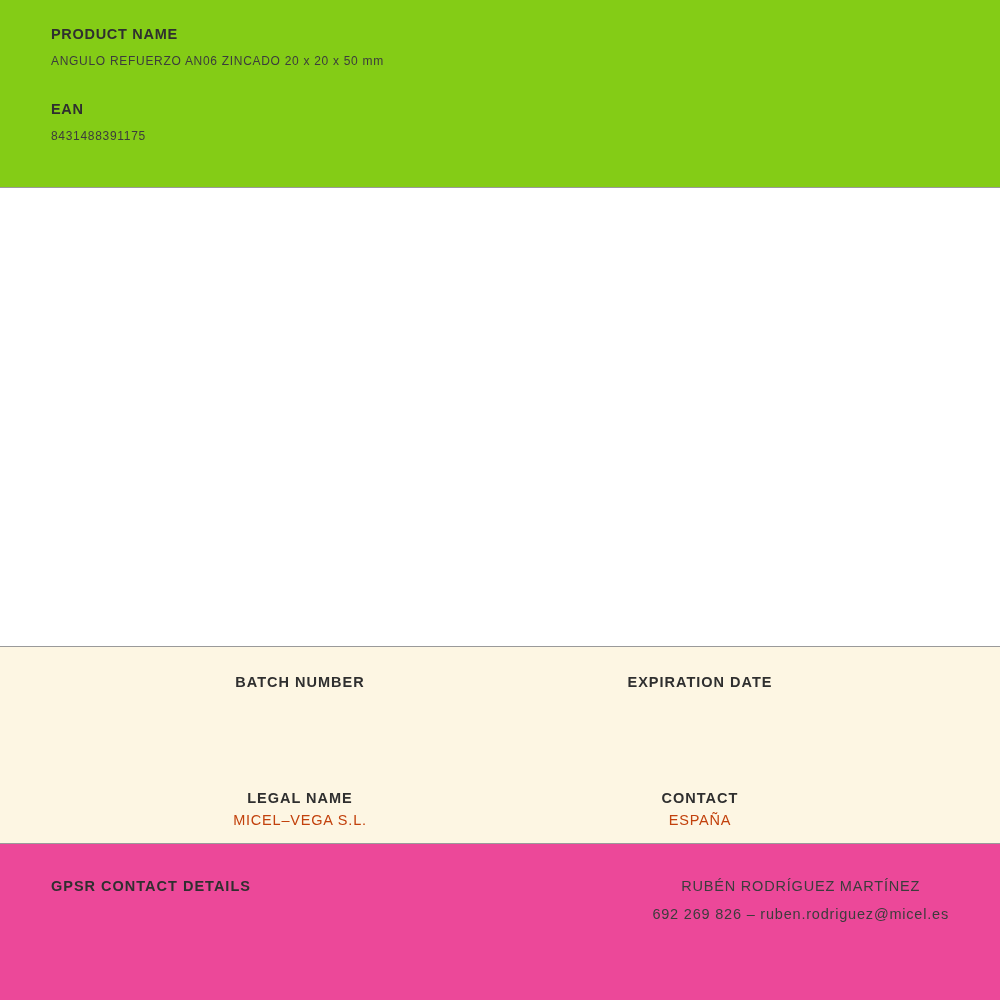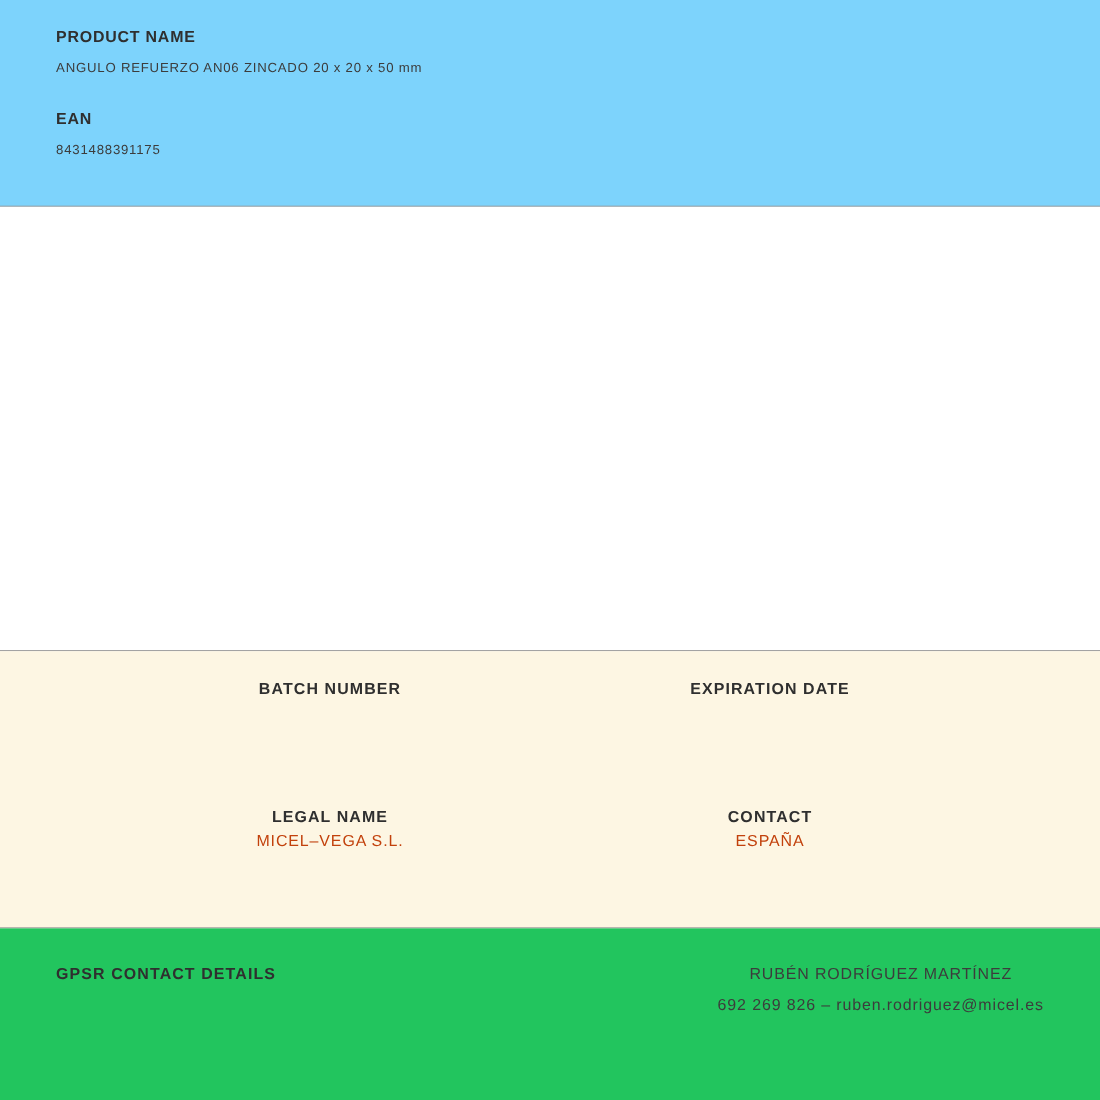--- a/index.html
+++ b/index.html
@@ -17,21 +17,21 @@
   .page {
     width: 1000px;
     height: 1000px;
     position: relative;
     display: flex;
     flex-direction: column;
   }
 
   
   .top-block {
-    background: #7dd3fc;
+    background: #84cc16;
     padding: 26px 50px 0 51px;
     height: 188px;
     box-sizing: border-box;
     border-bottom: 1px solid #9a9a9a;
   }
   .field-label {
     font-size: 14.5px;
     font-weight: bold;
     letter-spacing: 0.7px;
     color: #2f2f2f;
@@ -51,21 +51,21 @@
   
   .middle-blank {
     background: #ffffff;
     flex: 1 1 auto;
     border-bottom: 1px solid #9a9a9a;
   }
 
   
   .info-block {
     background: #fdf6e3;
-    height: 252px;
+    height: 197px;
     box-sizing: border-box;
     padding: 27px 0 0 0;
     border-bottom: 1px solid #9a9a9a;
   }
   .info-row {
     display: flex;
     width: 100%;
   }
   .info-cell {
     width: 300px;
@@ -85,21 +85,21 @@
     font-size: 14.5px;
     letter-spacing: 0.8px;
     color: #c2410c;
     margin: 6px 0 0 0;
     min-height: 17px;
   }
   .info-row.second-row { margin-top: 77px; }
 
   
   .footer {
-    background: #22c55e;
+    background: #ec4899;
     height: 156px;
     box-sizing: border-box;
     padding: 34px 51px 0 51px;
     display: flex;
     justify-content: space-between;
     align-items: flex-start;
   }
   .gpsr-title {
     font-size: 14.5px;
     font-weight: bold;

